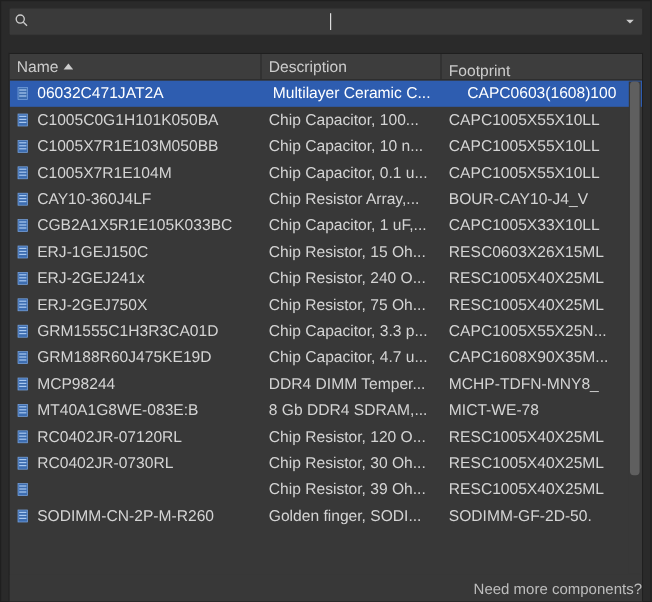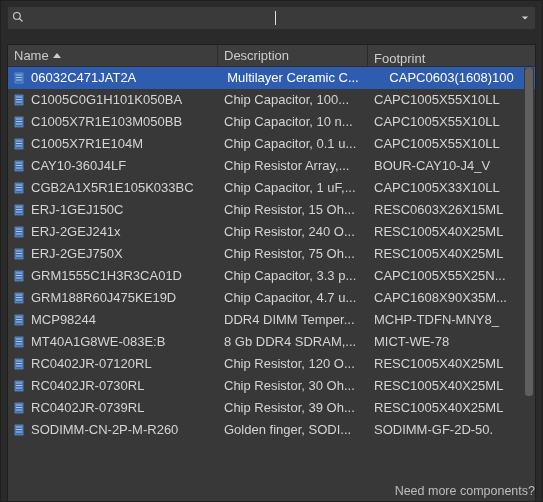--- a/index.html
+++ b/index.html
@@ -410,21 +410,20 @@
       <div class="row">
         <div class="cell c1">
           <span class="comp-icon">
             <svg viewBox="0 0 14 14">
               <rect x="3" y="2" width="8" height="10" fill="#3d6db0" stroke="#7aa6e0" stroke-width="0.6"></rect>
               <rect x="4" y="3.5" width="6" height="1" fill="#a9c8ef"></rect>
               <rect x="4" y="6" width="6" height="1" fill="#a9c8ef"></rect>
               <rect x="4" y="8.5" width="6" height="1" fill="#a9c8ef"></rect>
             </svg>
           </span>
-          <span>RC0402JR-0739RL</span>
         </div>
         <div class="cell c2">Chip Resistor, 39 Oh...</div>
         <div class="cell c3">RESC1005X40X25ML</div>
       </div>
       <div class="row">
         <div class="cell c1">
           <span class="comp-icon">
             <svg viewBox="0 0 14 14">
               <rect x="3" y="2" width="8" height="10" fill="#3d6db0" stroke="#7aa6e0" stroke-width="0.6"></rect>
               <rect x="4" y="3.5" width="6" height="1" fill="#a9c8ef"></rect>

